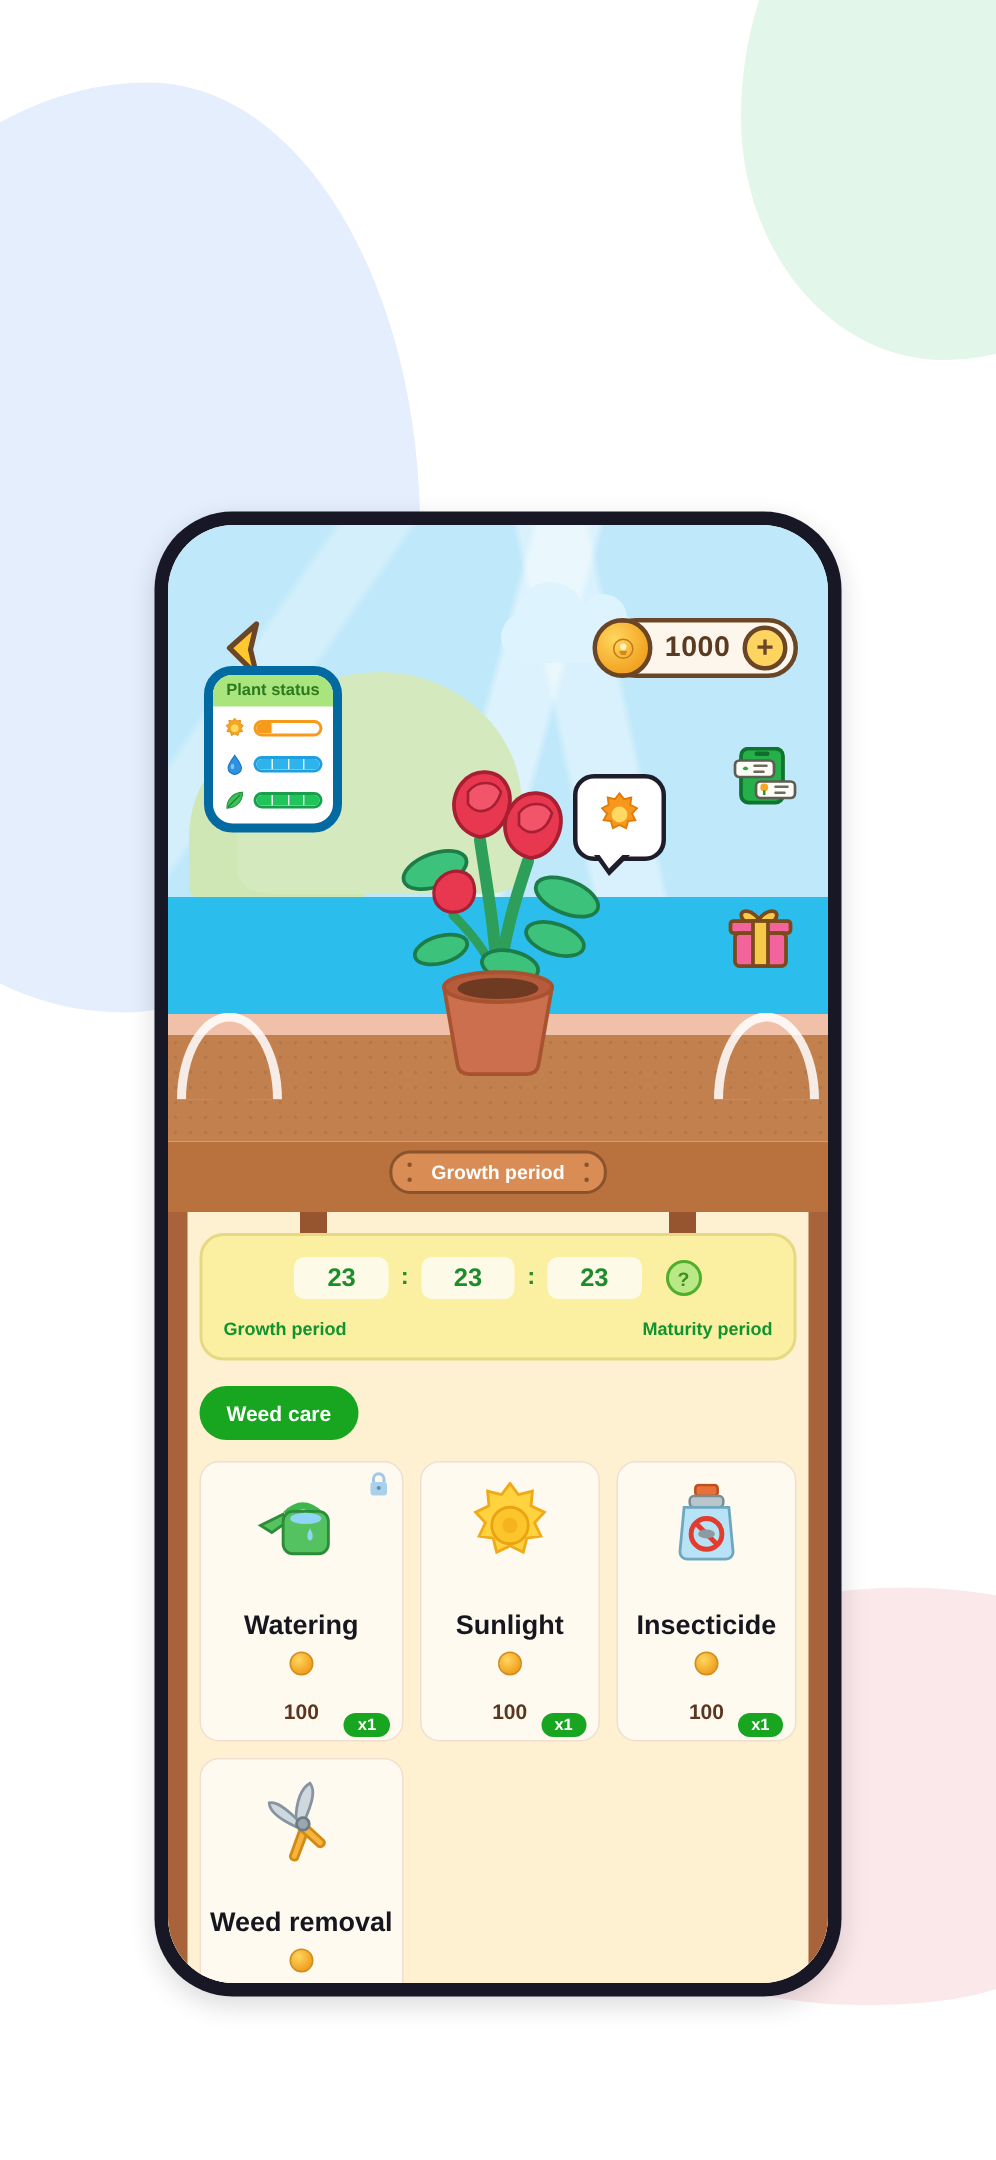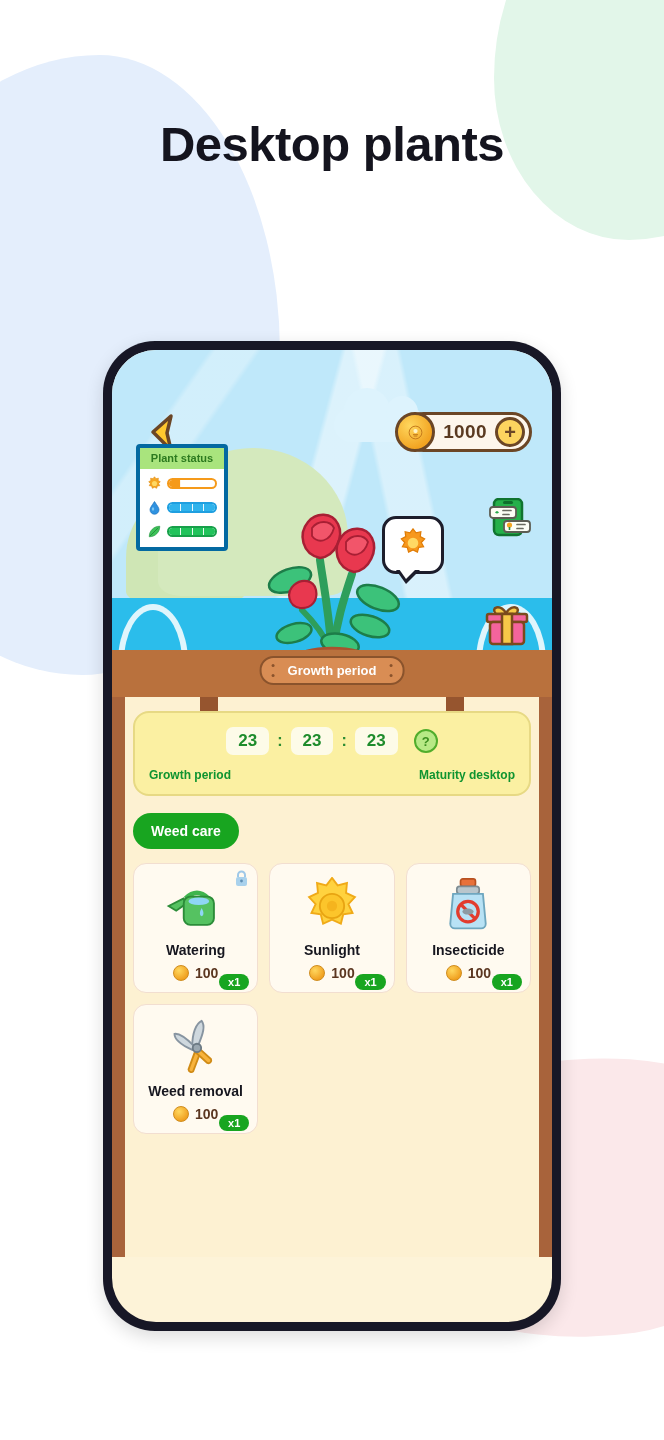--- a/index.html
+++ b/index.html
@@ -88,21 +88,21 @@
     height: 100%;
     border-radius: 44px;
     overflow: hidden;
     position: relative;
     background: #fdf3d8;
   }
 
   
   .scene {
     position: relative;
-    height: 300px;
+    height: 411px;
     background: #bfe8fa;
     overflow: hidden;
   }
   .sky-rays {
     position: absolute; inset: 0;
     background:
       linear-gradient(105deg, transparent 44%, rgba(255,255,255,.45) 45%, rgba(255,255,255,.45) 52%, transparent 53%),
       linear-gradient(78deg, transparent 60%, rgba(255,255,255,.40) 61%, rgba(255,255,255,.40) 69%, transparent 70%),
       linear-gradient(125deg, transparent 15%, rgba(255,255,255,.30) 16%, rgba(255,255,255,.30) 22%, transparent 23%);
   }
@@ -194,22 +194,22 @@
     display:flex; align-items:center; justify-content:center;
     font-size: 20px; font-weight: bold; color:#6b4626; line-height:1;
     cursor: pointer;
   }
 
   
   .status-card {
     position: absolute; left: 24px; top: 94px; z-index: 6;
     width: 92px;
     background: #ffffff;
-    border: 4px solid #0369a1;
-    border-radius: 4px;
+    border: 6px solid #0369a1;
+    border-radius: 19px;
     overflow: hidden;
   }
   .status-title {
     background: #a9e47d; color: #2c7a1f;
     font-size: 11px; font-weight: bold;
     text-align: center; padding: 4px 0 5px;
   }
   .status-rows { padding: 7px 7px 8px; }
   .status-row { display: flex; align-items: center; gap: 5px; margin-bottom: 9px; }
   .status-row:last-child { margin-bottom: 0; }
@@ -327,21 +327,21 @@
     padding: 14px 14px 12px;
     z-index: 3;
   }
   .timer-row {
     display: flex; align-items: center; justify-content: center;
     gap: 8px; margin-bottom: 13px;
   }
   .digit {
     background: #fdfbe8;
     border-radius: 7px;
-    padding: 4px 12px;
+    padding: 4px 22px;
     font-size: 17px; font-weight: bold; color: #1e8c2c;
     min-width: 34px; text-align: center;
   }
   .colon { font-size: 16px; font-weight: bold; color: #2b8c33; }
   .help-btn {
     width: 24px; height: 24px; border-radius: 50%;
     background: #b8e986; border: 2px solid #51ad2c;
     color: #3d8f20; font-size: 13px; font-weight: bold;
     display:flex; align-items:center; justify-content:center;
     margin-left: 8px; cursor: pointer;
@@ -416,45 +416,44 @@
     position: absolute; right: 8px; bottom: 2px;
     background: #18a520; color: #fff;
     font-size: 11px; font-weight: bold;
     padding: 2px 9px; border-radius: 10px;
   }
   .lock-badge {
     position: absolute; right: 8px; top: 6px;
     width: 15px; height: 17px;
   }
   .item-name {
-    font-size: 14px; font-weight: bold; color: #16161f;
-    margin-top: 4px; white-space: nowrap;
+    font-size: 18px; font-weight: bold; color: #16161f;
+    margin-top: 24px; white-space: nowrap;
   }
   .item-price {
     display: flex; align-items: center; justify-content: center;
-    gap: 6px; margin-top: 7px;
+    gap: 16px; margin-top: 7px; flex-direction: column;
   }
   .price-coin {
     width: 16px; height: 16px; border-radius: 50%;
     background: radial-gradient(circle at 36% 32%, #ffd75e, #f0a020 72%);
     border: 1.5px solid #d08c1c;
   }
   .price-text { font-size: 14px; font-weight: bold; color: #5b3620; }
 </style>
 </head>
 <body>
 
 <div class="bg-layer">
   <div class="blob-blue"></div>
   <div class="blob-green"></div>
   <div class="blob-pink"></div>
 </div>
 
 <div class="header">
-  <div class="page-title">Desktop plants</div>
 </div>
 
 <div class="phone">
 <div class="screen">
 
   <div class="scene">
     <div class="sky-rays"></div>
     <div class="cloud"></div>
     <div class="bush2"></div>
     <div class="bush"></div>
@@ -615,21 +614,21 @@
         <span class="colon">:</span>
         <span class="digit">23</span>
         <span class="colon">:</span>
         <span class="digit">23</span>
         <span class="help-btn">?</span>
       </div>
 
 
       <div class="progress-labels">
         <span>Growth period</span>
-        <span>Maturity desktop</span>
+        <span>Maturity period</span>
       </div>
     </div>
 
     <div class="tabs">
       <div class="tab active">Weed care</div>
     </div>
 
     <div class="item-grid">
 
       <div class="item-card">

